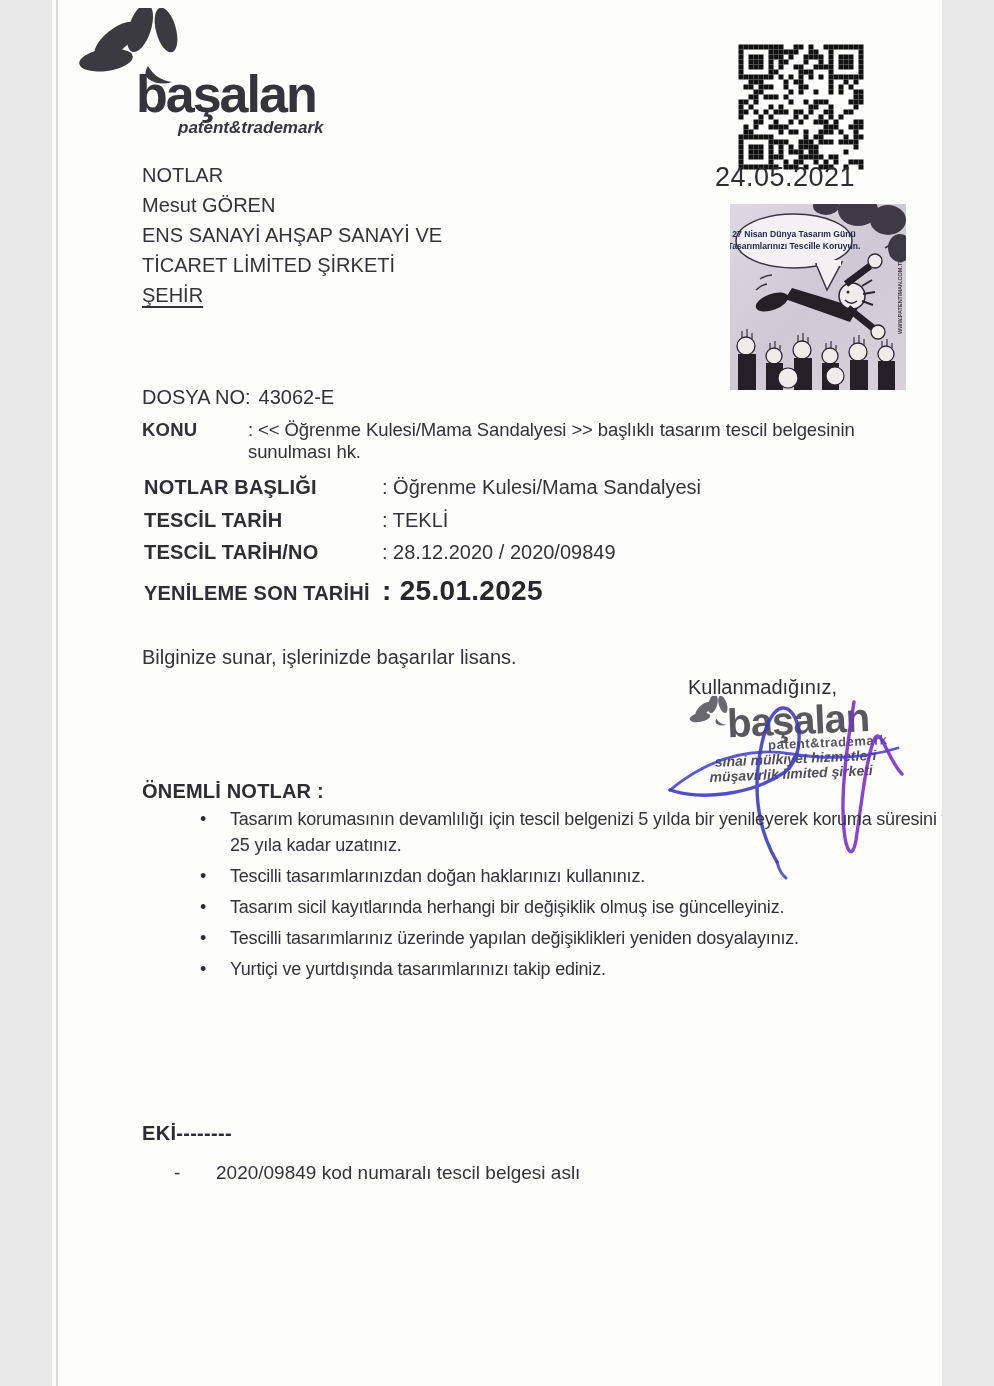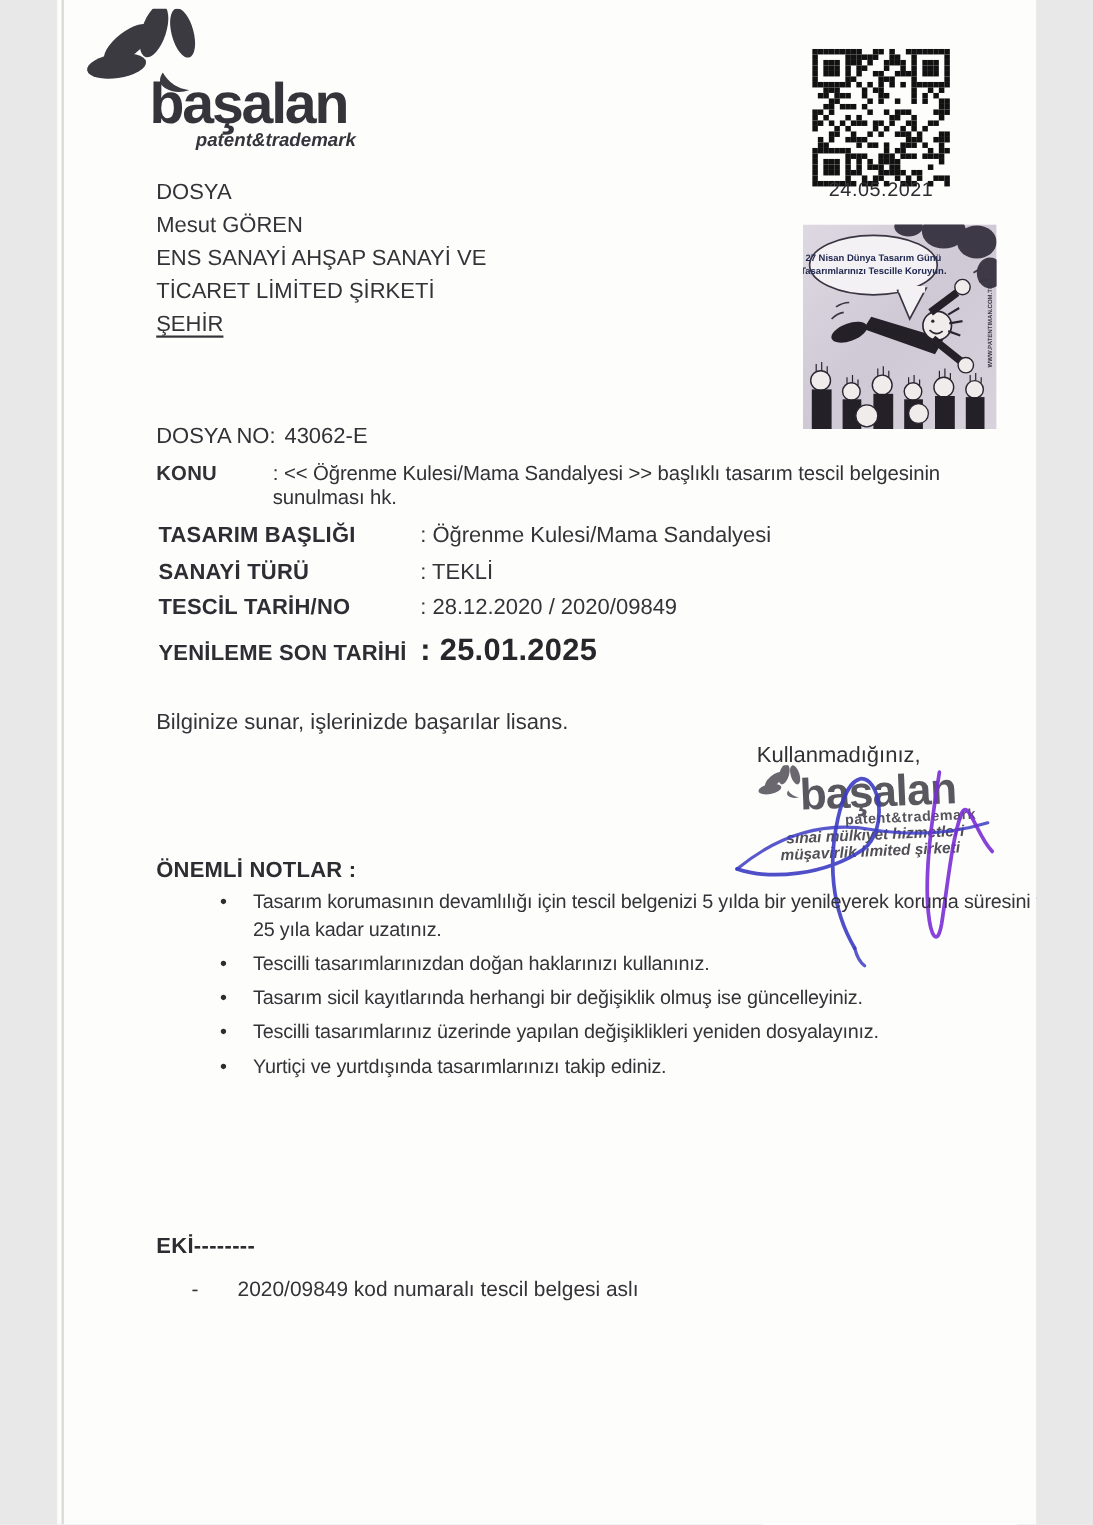--- a/index.html
+++ b/index.html
@@ -8,22 +8,22 @@
     position:relative;width:890px;height:1386px;margin:0 auto;
     background:#fdfdfc;overflow:hidden;
     font-family:"Liberation Sans","DejaVu Sans",sans-serif;
     color:#36363c;
   }
   .scan-edge{position:absolute;left:4px;top:0;width:2px;height:100%;background:#c9c9c9;opacity:.7;}
 
   
   .logo{position:absolute;left:26px;top:8px;width:270px;height:132px;}
   .qr-wrap{position:absolute;left:686px;top:44px;width:126px;height:126px;}
-  .doc-date{position:absolute;left:670px;top:162px;width:158px;text-align:center;
-    font-size:18px;color:#2c2c31;letter-spacing:.5px;}
+  .doc-date{position:absolute;left:654px;top:162px;width:158px;text-align:center;
+    font-size:27px;color:#2c2c31;letter-spacing:.5px;}
 
   
   .cartoon{position:absolute;left:678px;top:204px;width:176px;height:186px;}
 
   
   .recipient{position:absolute;left:90px;top:160px;font-size:20px;line-height:30px;color:#333338;}
   .recipient .city{text-decoration:underline;text-underline-offset:4px;}
 
   
   .dosya{position:absolute;left:90px;top:386px;font-size:20px;color:#313136;}
@@ -467,42 +467,42 @@
       </g>
       <g fill="#efeceb" stroke="#2a2630" stroke-width="1.2">
         <circle cx="58" cy="174" r="10"></circle>
           <circle cx="105" cy="172" r="9"></circle>
       </g>
       <text transform="translate(172,130) rotate(-90)" font-family="Liberation Sans, sans-serif" font-size="5.5" font-weight="700" fill="#3a3542">WWW.PATENTIMAN.COM.TR</text>
     </svg>
   </div>
 
   <div class="recipient">
-    <div>DOSYA</div>
+    <div>NOTLAR</div>
     <div>Mesut GÖREN</div>
     <div>ENS SANAYİ AHŞAP SANAYİ VE</div>
     <div>TİCARET LİMİTED ŞİRKETİ</div>
     <div class="city">ŞEHİR</div>
   </div>
 
   <div class="dosya">
     <span class="lbl">DOSYA NO:</span><span>43062-E</span>
   </div>
   <div class="konu">
     <span class="lbl">KONU</span>
     <span class="val">: &lt;&lt; Öğrenme Kulesi/Mama Sandalyesi &gt;&gt; başlıklı tasarım tescil belgesinin sunulması hk.</span>
   </div>
 
   <div class="fields">
     <div class="field-row r0">
-      <span class="flabel">TASARIM BAŞLIĞI</span>
+      <span class="flabel">NOTLAR BAŞLIĞI</span>
       <span class="fvalue">: Öğrenme Kulesi/Mama Sandalyesi</span>
     </div>
     <div class="field-row r1">
-      <span class="flabel">SANAYİ TÜRÜ</span>
+      <span class="flabel">TESCİL TARİH</span>
       <span class="fvalue">: TEKLİ</span>
     </div>
     <div class="field-row r2">
       <span class="flabel">TESCİL TARİH/NO</span>
       <span class="fvalue">: 28.12.2020 / 2020/09849</span>
     </div>
     <div class="field-row r3 emph">
       <span class="flabel">YENİLEME SON TARİHİ</span>
       <span class="fvalue">: 25.01.2025</span>
     </div>

